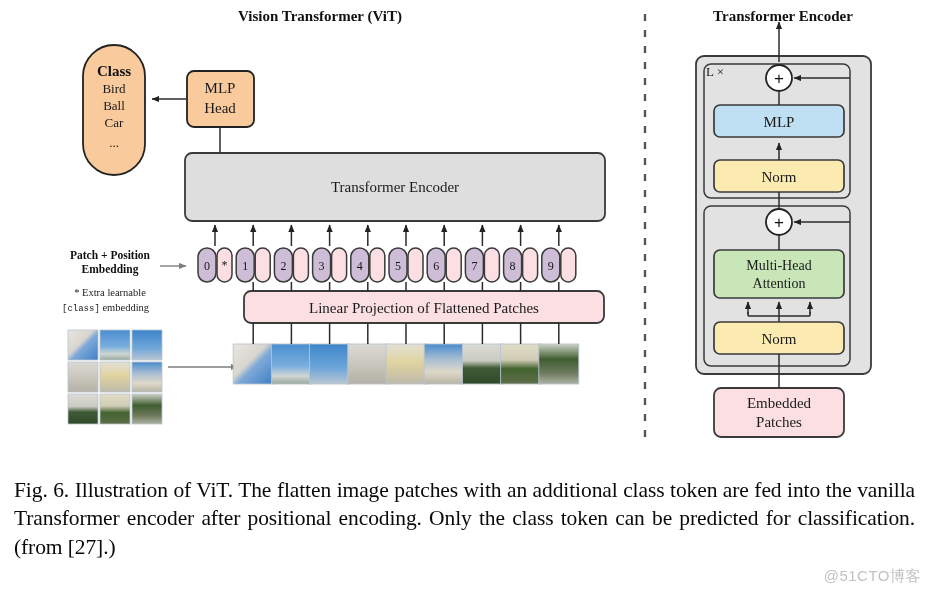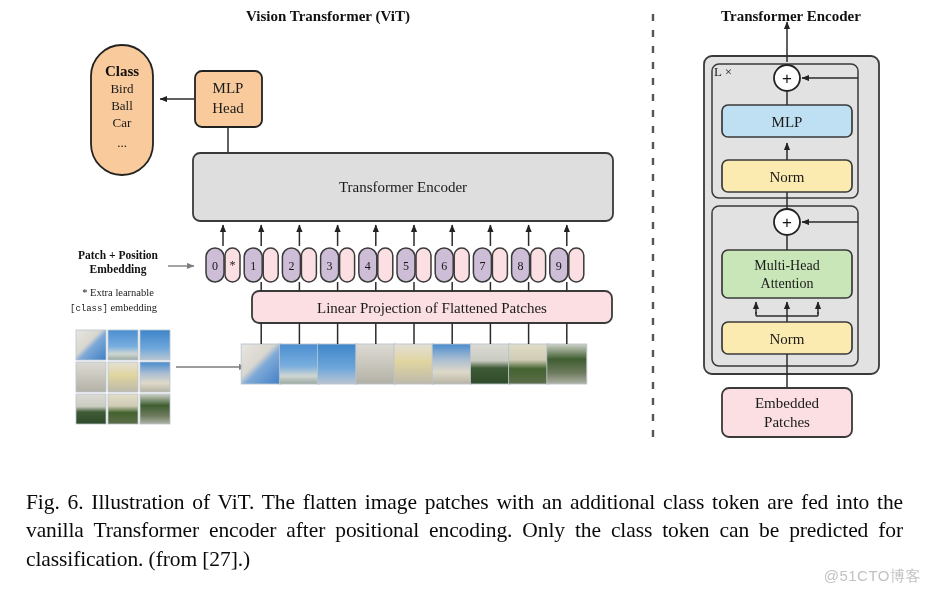--- a/index.html
+++ b/index.html
@@ -4,21 +4,21 @@
 <style>
   html,body{margin:0;padding:0;}
   body{
     width:929px;height:594px;
     background:#ffffff;
     font-family:"Liberation Serif",serif;
     color:#000;
     overflow:hidden;
     position:relative;
   }
-  #figure{position:absolute;left:8px;top:0;width:740px;height:460px;}
+  #figure{position:absolute;left:0;top:0;width:740px;height:460px;}
   svg#diagram{position:absolute;left:0;top:0;}
 
   .title{
     font-family:"Liberation Serif",serif;
     font-weight:bold;
     font-size:15px;
     text-anchor:middle;
     fill:#111;
   }
   .boxlabel{
@@ -77,21 +77,21 @@
     fill:#111;
   }
   .thinline{stroke:#2b2b2b;stroke-width:1.5;fill:none;}
   .grayline{stroke:#7d7d7d;stroke-width:1.4;fill:none;}
 
   
   #caption{
     position:absolute;left:0;top:462px;width:929px;height:132px;
   }
   #caption p{
-    margin:12px;
+    margin:0;
     padding:14px 14px 0 14px;
     font-family:"Liberation Serif",serif;
     font-size:21.5px;
     line-height:1.32;
     color:#0a0a0a;
     text-align:justify;
     text-justify:inter-word;
     letter-spacing:-0.1px;
   }
   #watermark{

